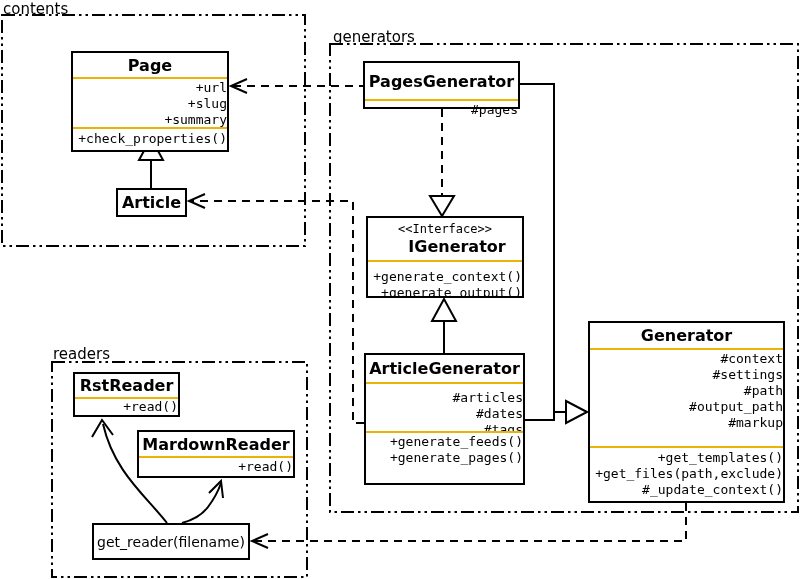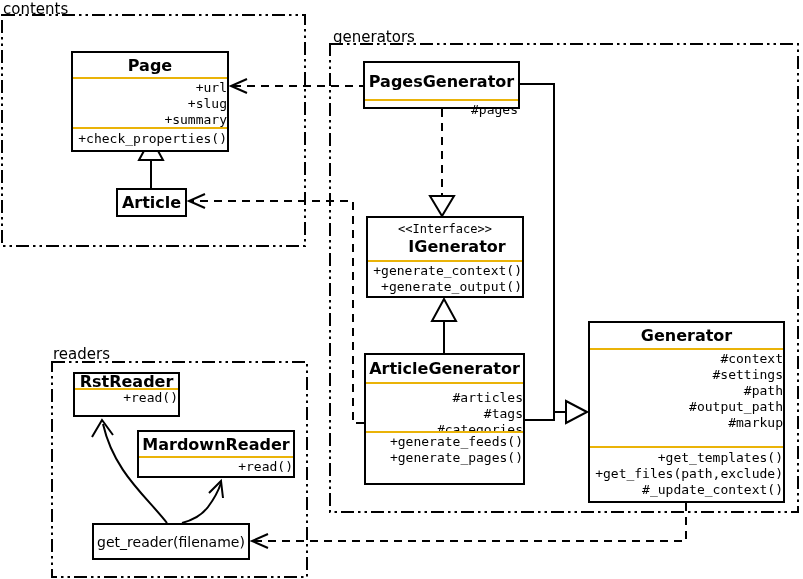--- a/index.html
+++ b/index.html
@@ -88,30 +88,31 @@
     <div class="comp divd" style="height:20px;padding-top:1px;">
       <div class="m">#pages</div>
     </div>
   </div>
 
   <div class="uml-class" style="left:366px;top:216px;width:158px;height:82px;">
     <div class="comp" style="height:42px;">
       <div class="stereo">&lt;&lt;Interface&gt;&gt;</div>
       <div class="ttl2">IGenerator</div>
     </div>
-    <div class="comp divd" style="height:36px;padding-top:1px;">
+    <div class="comp divd" style="height:36px;padding-top:7px;">
       <div class="m">+generate_context()</div>
       <div class="m">+generate_output()</div>
     </div>
   </div>
 
   <div class="uml-class" style="left:364px;top:353px;width:161px;height:132px;">
     <div class="comp ttl" style="height:27px;">ArticleGenerator</div>
     <div class="comp divd" style="height:49px;padding-top:6px;">
       <div class="m">#articles</div>
+      <div class="m">#dates</div>
       <div class="m">#tags</div>
       <div class="m">#categories</div>
     </div>
     <div class="comp divd" style="height:36px;padding-top:1px;">
       <div class="m">+generate_feeds()</div>
       <div class="m">+generate_pages()</div>
     </div>
   </div>
 
   <div class="uml-class" style="left:588px;top:321px;width:197px;height:182px;">
@@ -124,21 +125,21 @@
       <div class="m">#markup</div>
     </div>
     <div class="comp divd" style="height:55px;padding-top:2px;">
       <div class="m">+get_templates()</div>
       <div class="m">+get_files(path,exclude)</div>
       <div class="m">#_update_context()</div>
     </div>
   </div>
 
   <div class="uml-class" style="left:73px;top:372px;width:107px;height:45px;">
-    <div class="comp ttl" style="height:14px;">RstReader</div>
+    <div class="comp ttl" style="height:23px;">RstReader</div>
     <div class="comp divd" style="height:18px;">
       <div class="m">+read()</div>
     </div>
   </div>
 
   <div class="uml-class" style="left:137px;top:430px;width:158px;height:48px;">
     <div class="comp ttl" style="height:24px;">MardownReader</div>
     <div class="comp divd" style="height:20px;padding-top:1px;">
       <div class="m">+read()</div>
     </div>

